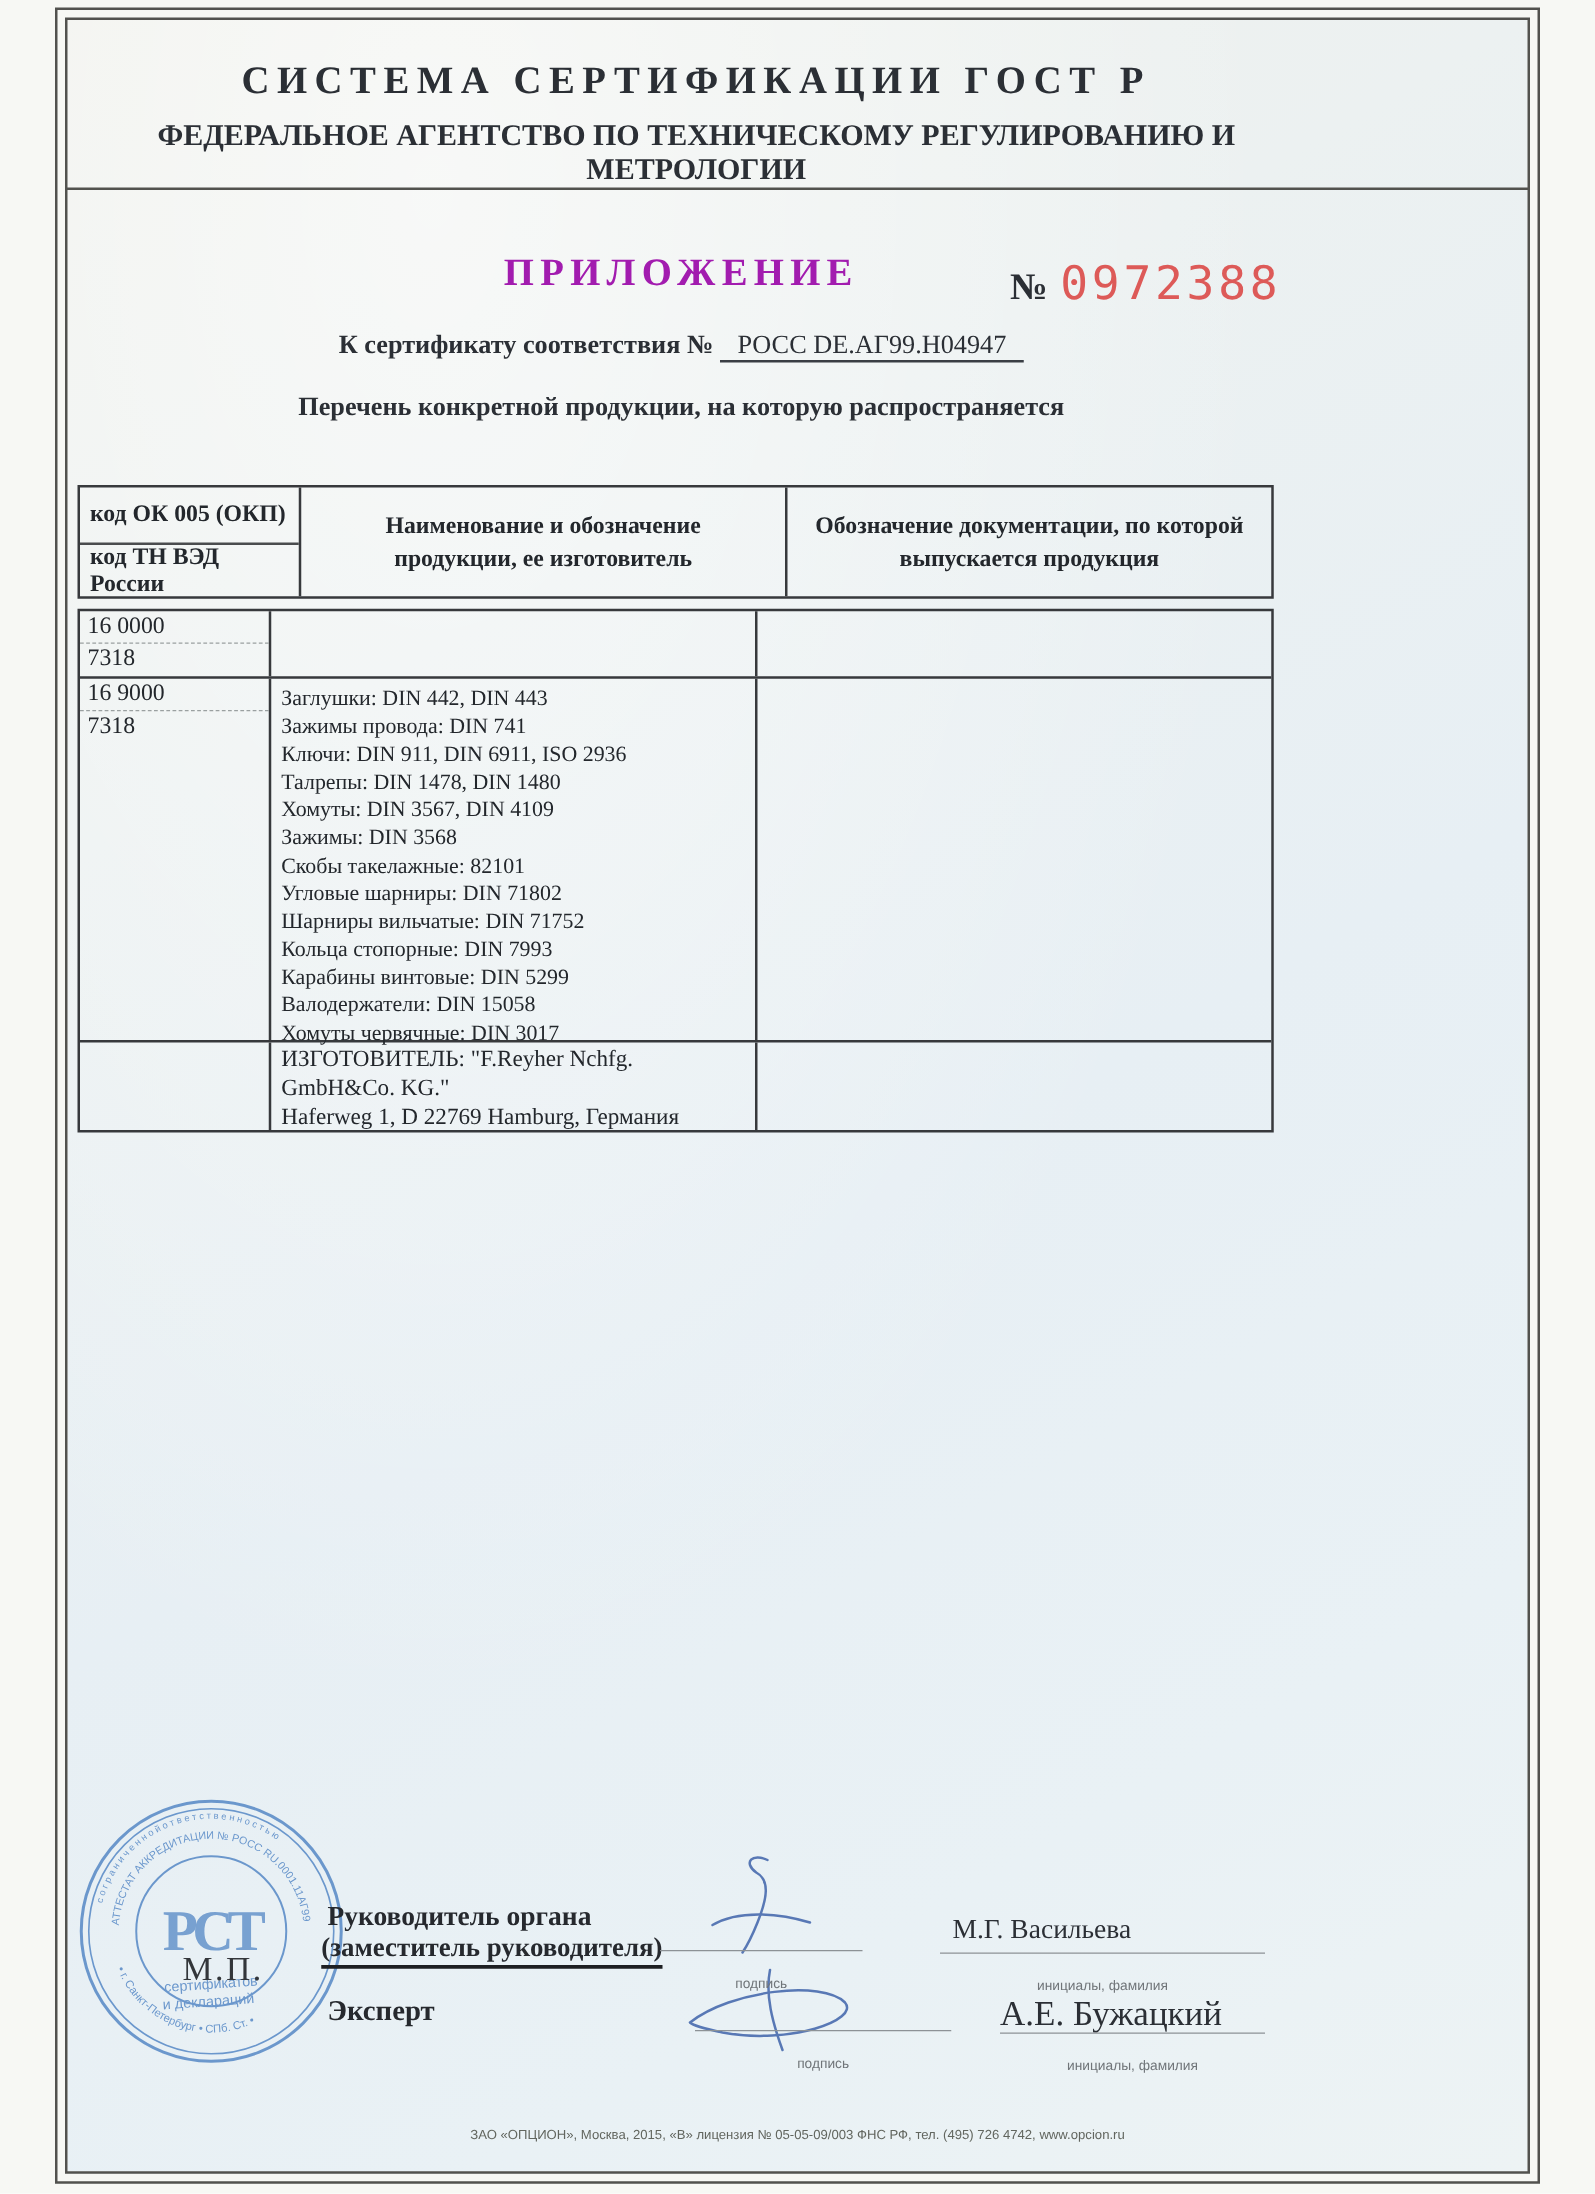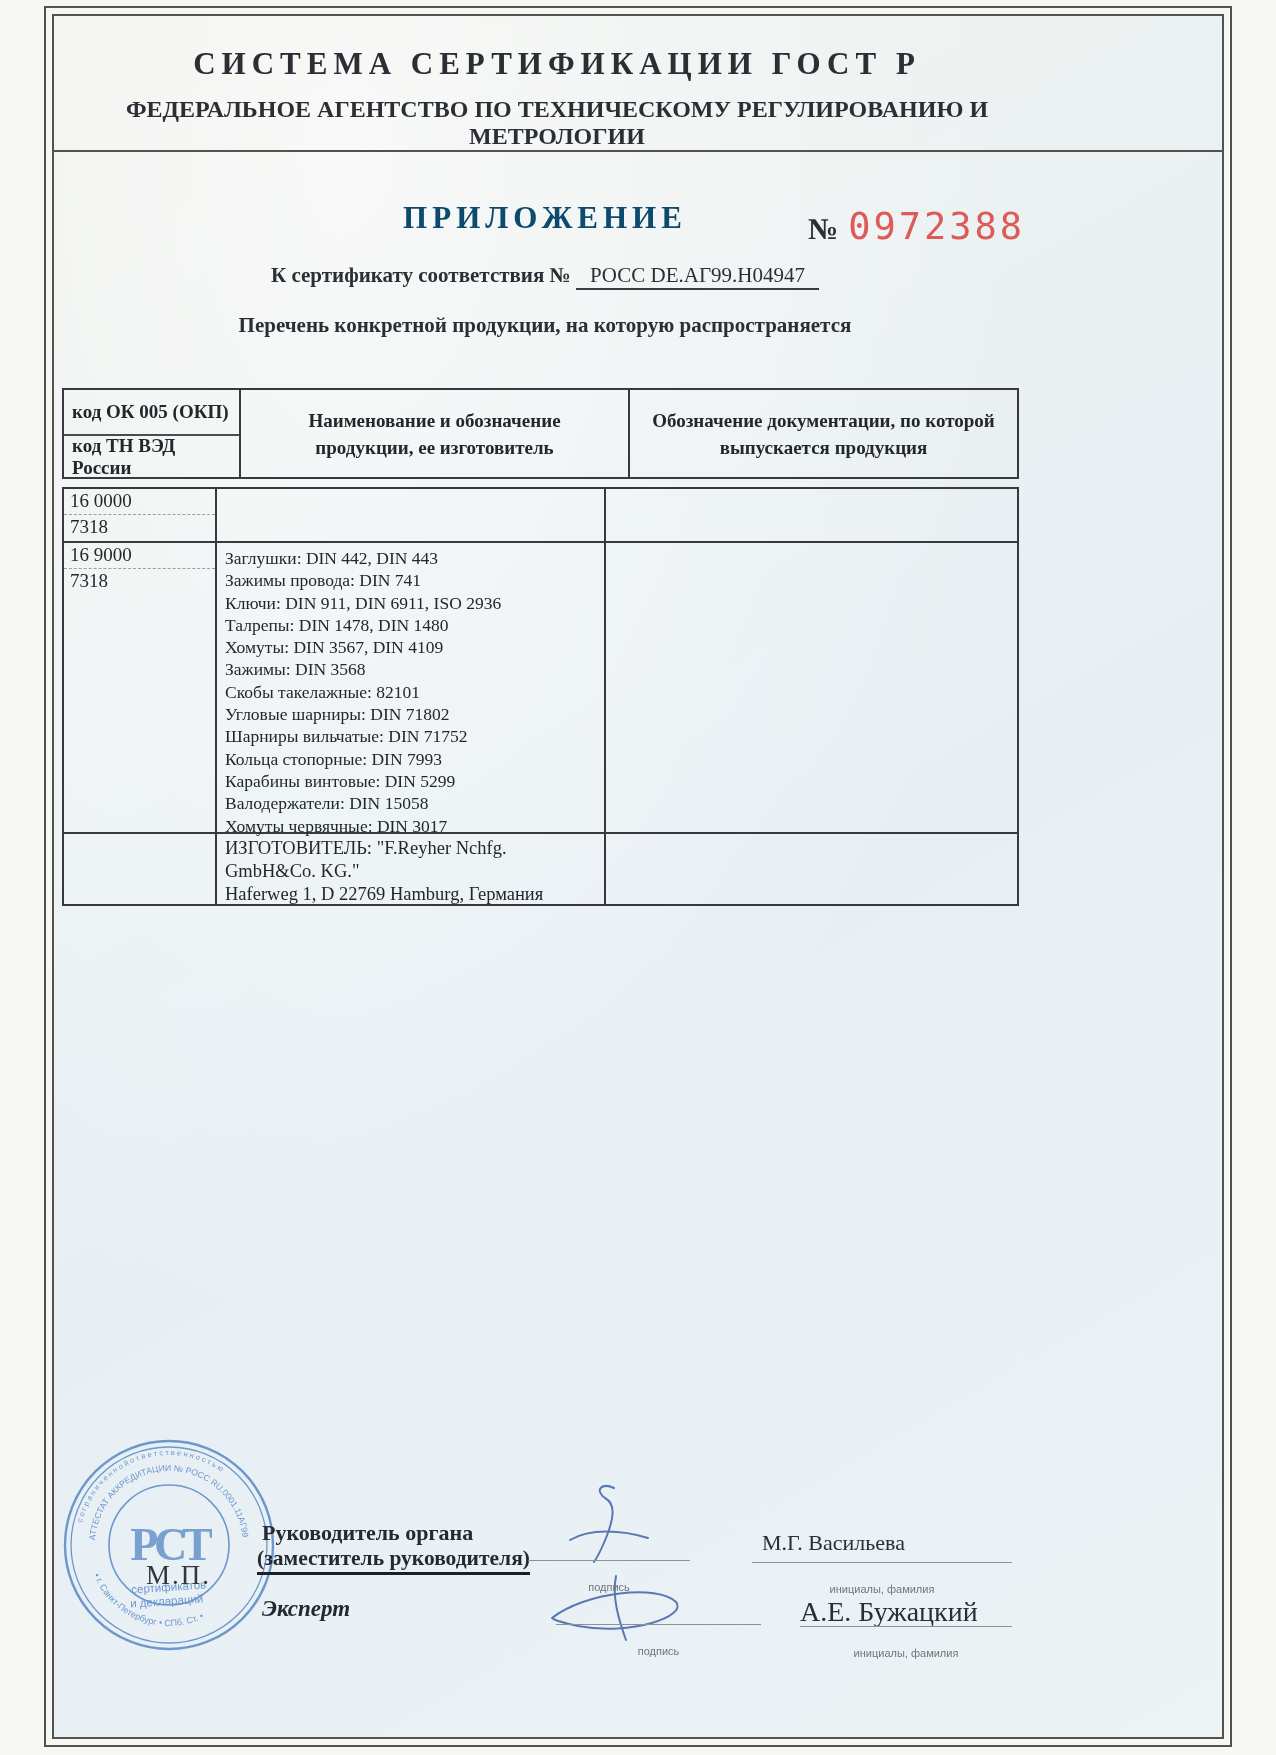--- a/index.html
+++ b/index.html
@@ -27,21 +27,21 @@
     position:absolute; left:52px; top:96px; width:1010px; text-align:center;
     font-size:24px; font-weight:bold; letter-spacing:0px; color:#2b2f35;
   }
 
   .blank-no { position:absolute; left:808px; top:164px; display:flex; align-items:baseline; gap:10px; }
   .blank-no .no-sign { font-size:30px; font-weight:bold; color:#2b2f35; }
   .blank-no .no-digits { font-family:"DejaVu Sans Mono", monospace; font-size:37px; letter-spacing:3px; color:#dd5a58;margin-top:41px; }
 
   .doc-title {
     position:absolute; left:95px; top:200px; width:900px; text-align:center;
-    font-size:31px; font-weight:bold; letter-spacing:5px; color:#0c4a6e;
+    font-size:31px; font-weight:bold; letter-spacing:5px; color:#a21caf;
   }
 
   .cert-line { position:absolute; left:95px; top:263px; width:900px; text-align:center; font-size:21px; }
   .cert-line .prefix { font-weight:bold; color:#2b2f35; }
   .cert-line .cert-no { font-weight:normal; border-bottom:2px solid #3a3e44; padding:0 14px 1px 14px; color:#2b2f35; }
 
   .purpose { position:absolute; left:95px; top:311px; width:900px; text-align:center; font-size:21px; font-weight:bold; color:#2b2f35; line-height:28px; }
 
   
   .tbl-head { position:absolute; left:62px; top:388px; width:957px; height:91px; border:2px solid #37393c; display:flex; }
@@ -64,21 +64,21 @@
   .products { padding:4px 4px 0 8px; font-size:17.5px; line-height:22.3px; }
   .mfr { padding:3px 4px 0 8px; font-size:18.5px; line-height:23px; }
 
   
   .stamp { position:absolute; left:62px; top:1438px; width:214px; height:214px; opacity:0.8; }
   .mp-label { position:absolute; left:146px; top:1560px; font-size:27px; letter-spacing:2px; color:#33363a; z-index:3; }
 
   
   .role-1a { position:absolute; left:262px; top:1520px; font-size:22px; font-weight:bold; color:#26292e; }
   .role-1b { position:absolute; left:257px; top:1546px; font-size:21.5px; font-weight:bold; color:#26292e; border-bottom:3px solid #1d1f22; padding-bottom:1px; }
-  .role-2 { position:absolute; left:262px; top:1596px; font-size:23px; font-weight:bold; color:#26292e;font-style:italic; }
+  .role-2 { position:absolute; left:262px; top:1596px; font-size:23px; font-weight:bold; color:#26292e; }
 
   .sig-line { position:absolute; border-top:1.5px solid #8d9296; }
   .line-s1 { left:528px; top:1560px; width:162px; }
   .line-n1 { left:752px; top:1562px; width:260px; }
   .line-s2 { left:556px; top:1624px; width:205px; }
   .line-n2 { left:800px; top:1626px; width:212px; }
   .cap { position:absolute; font-family:"Liberation Sans", sans-serif; font-size:11px; color:#707579;margin-top:16px; }
   .cap-s1 { left:528px; top:1565px; width:162px; text-align:center; }
   .cap-n1 { left:752px; top:1567px; width:260px; text-align:center; }
   .cap-s2 { left:556px; top:1629px; width:205px; text-align:center; }
@@ -224,13 +224,14 @@
   <div class="name-1">М.Г. Васильева</div>
   <div class="sig-line line-n1"></div>
   <div class="cap cap-n1">инициалы, фамилия</div>
 
   <div class="sig-line line-s2"></div>
   <div class="cap cap-s2">подпись</div>
   <div class="name-2">А.Е. Бужацкий</div>
   <div class="sig-line line-n2"></div>
   <div class="cap cap-n2">инициалы, фамилия</div>
 
+  <div class="footer-note">ЗАО «ОПЦИОН», Москва, 2015, «В»      лицензия № 05-05-09/003 ФНС РФ,  тел. (495) 726 4742, www.opcion.ru</div>
 </div>
 
 </body></html>

